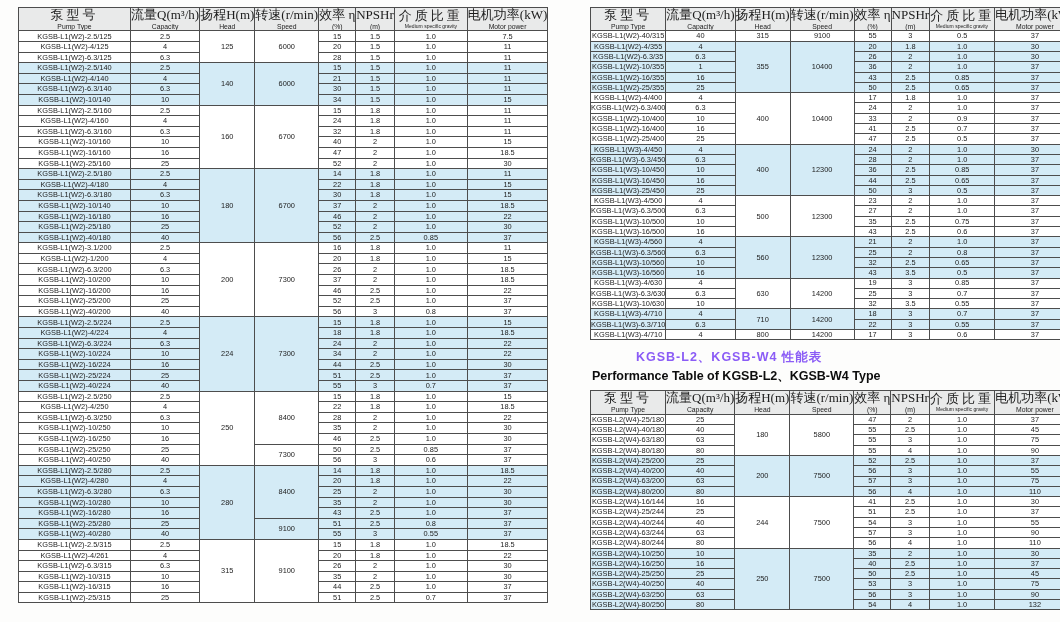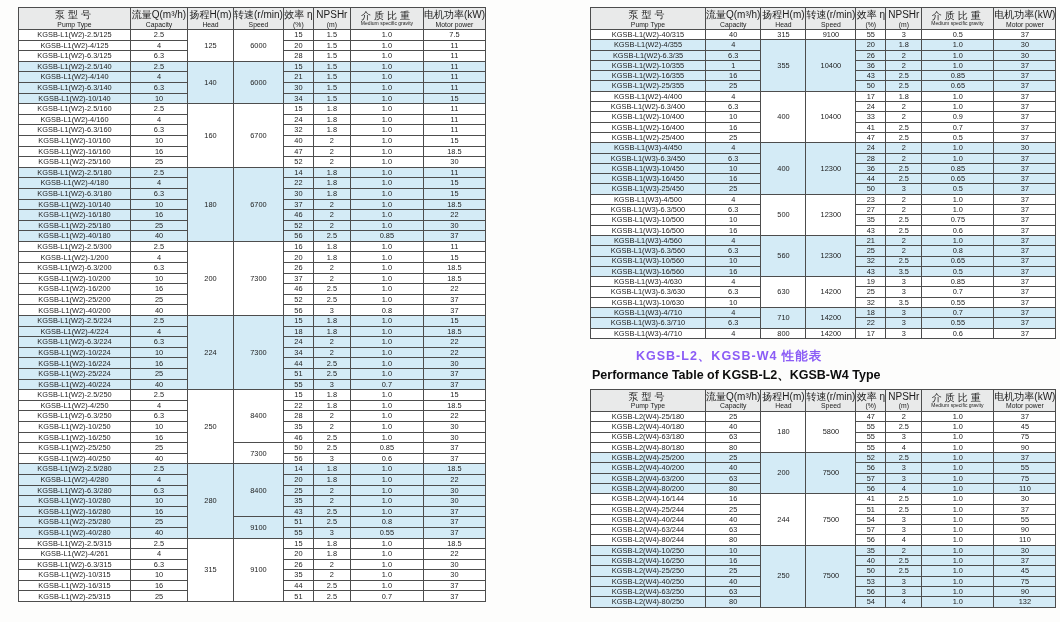--- a/index.html
+++ b/index.html
@@ -11,21 +11,21 @@
   }
   .tbl-wrap{position:absolute;top:7px;}
   #left-col{left:18px;}
   #right-col{left:590px;}
   table{border-collapse:collapse;table-layout:fixed;background:#fff;}
   th,td{
     border:1px solid #4d4d4d;text-align:center;vertical-align:middle;
     padding:0;overflow:hidden;white-space:nowrap;
   }
   th{background:#e9eaea;font-weight:normal;height:21px;}
-  .th-cn{font-size:10px;line-height:1.15;}
+  .th-cn{font-size:13px;line-height:1.15;font-family:Liberation Serif, serif;}
   .th-en{font-size:6.8px;line-height:1.1;color:#222;}
   .col1 .th-cn,.col7 .th-cn{letter-spacing:3px;}
   .col7 .th-en{font-size:5.3px;transform:scale(.95);}
   td{font-size:7.4px;line-height:1;}
   .pitch-a td{height:9.6px;}
   .pitch-b td{height:9.3px;}
   tr.band td{background:#d4ebf6;}
   .section-title{margin:9px 0 5px 2px;}
   .sec-cn{color:#8b5cf6;font-weight:bold;font-size:12.5px;letter-spacing:1px;margin-bottom:2px;padding-left:44px;}
   .sec-en{color:#0d0d0d;font-weight:bold;font-size:12.5px;}
@@ -244,21 +244,21 @@
         </tr>
         <tr class="band">
           <td class="col1">KGSB-L1(W2)-40/180</td>
           <td class="col2">40</td>
           <td class="col5">56</td>
           <td class="col6">2.5</td>
           <td class="col7">0.85</td>
           <td class="col8">37</td>
         </tr>
         <tr>
-          <td class="col1">KGSB-L1(W2)-2.5/300</td>
+          <td class="col1">KGSB-L1(W2)-3.1/200</td>
           <td class="col2">2.5</td>
           <td class="col3" rowspan="7">200</td>
           <td class="col4" rowspan="7">7300</td>
           <td class="col5">16</td>
           <td class="col6">1.8</td>
           <td class="col7">1.0</td>
           <td class="col8">11</td>
         </tr>
         <tr>
           <td class="col1">KGSB-L1(W2)-1/200</td>

